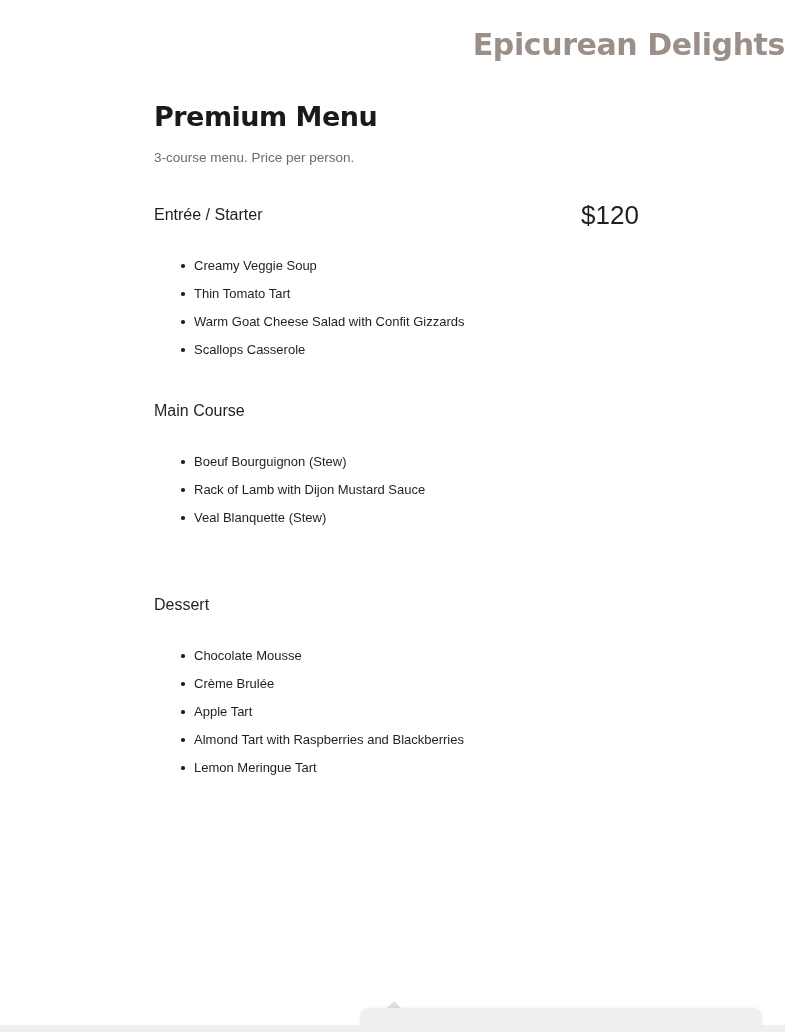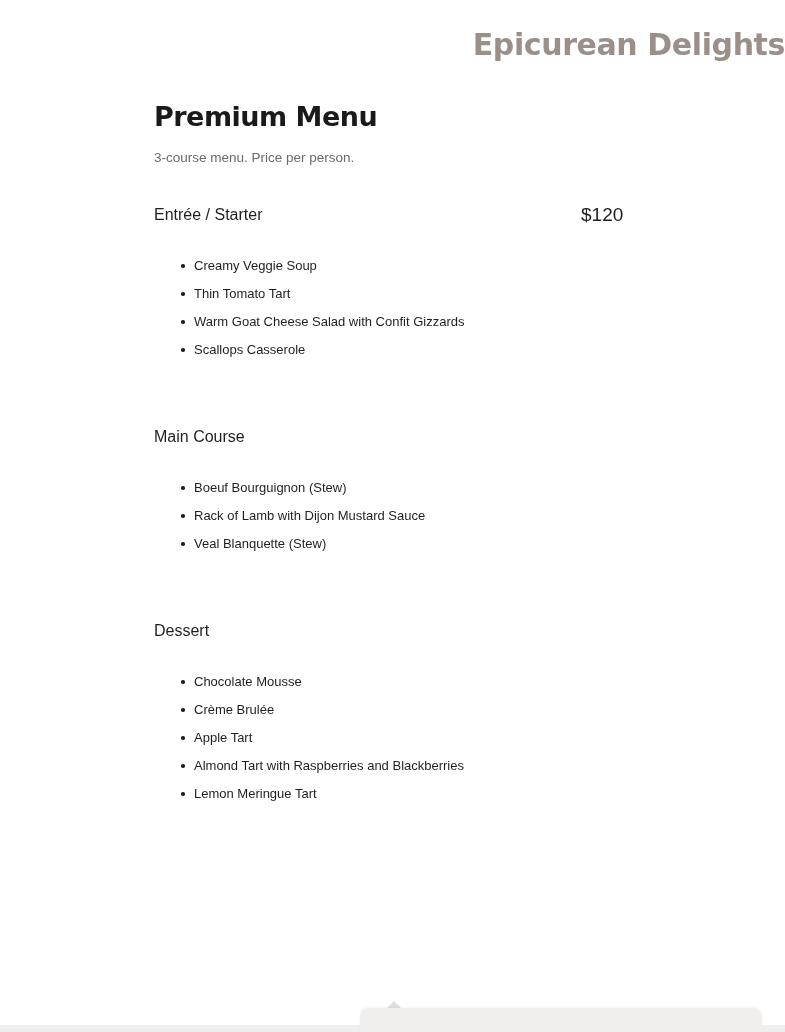--- a/index.html
+++ b/index.html
@@ -55,21 +55,21 @@
     color: #6b6b6b;
     line-height: 20px;
     margin: 14px 0 0 0;
   }
 
   
   .course {
     margin-top: 32px;
     position: relative;
   }
-  .course.main-course { margin-top: 58px; }
+  .course.main-course { margin-top: 32px; }
   .course.dessert { margin-top: 58px; }
 
   .course-head {
     position: relative;
     height: 30px;
   }
 
   .course-name {
     font-family: "Liberation Sans", sans-serif;
     font-size: 16px;
@@ -78,21 +78,21 @@
     line-height: 30px;
     margin: 0;
     display: inline-block;
   }
 
   .course-price {
     position: absolute;
     left: 427px;
     top: 0;
     font-family: "Liberation Sans", sans-serif;
-    font-size: 19px;
+    font-size: 26px;
     font-weight: 400;
     color: #1f1f1f;
     line-height: 30px;
     white-space: nowrap;
   }
 
   .dish-list {
     margin: 22px 0 0 0;
     padding: 0 0 0 40px;
     list-style: none;

